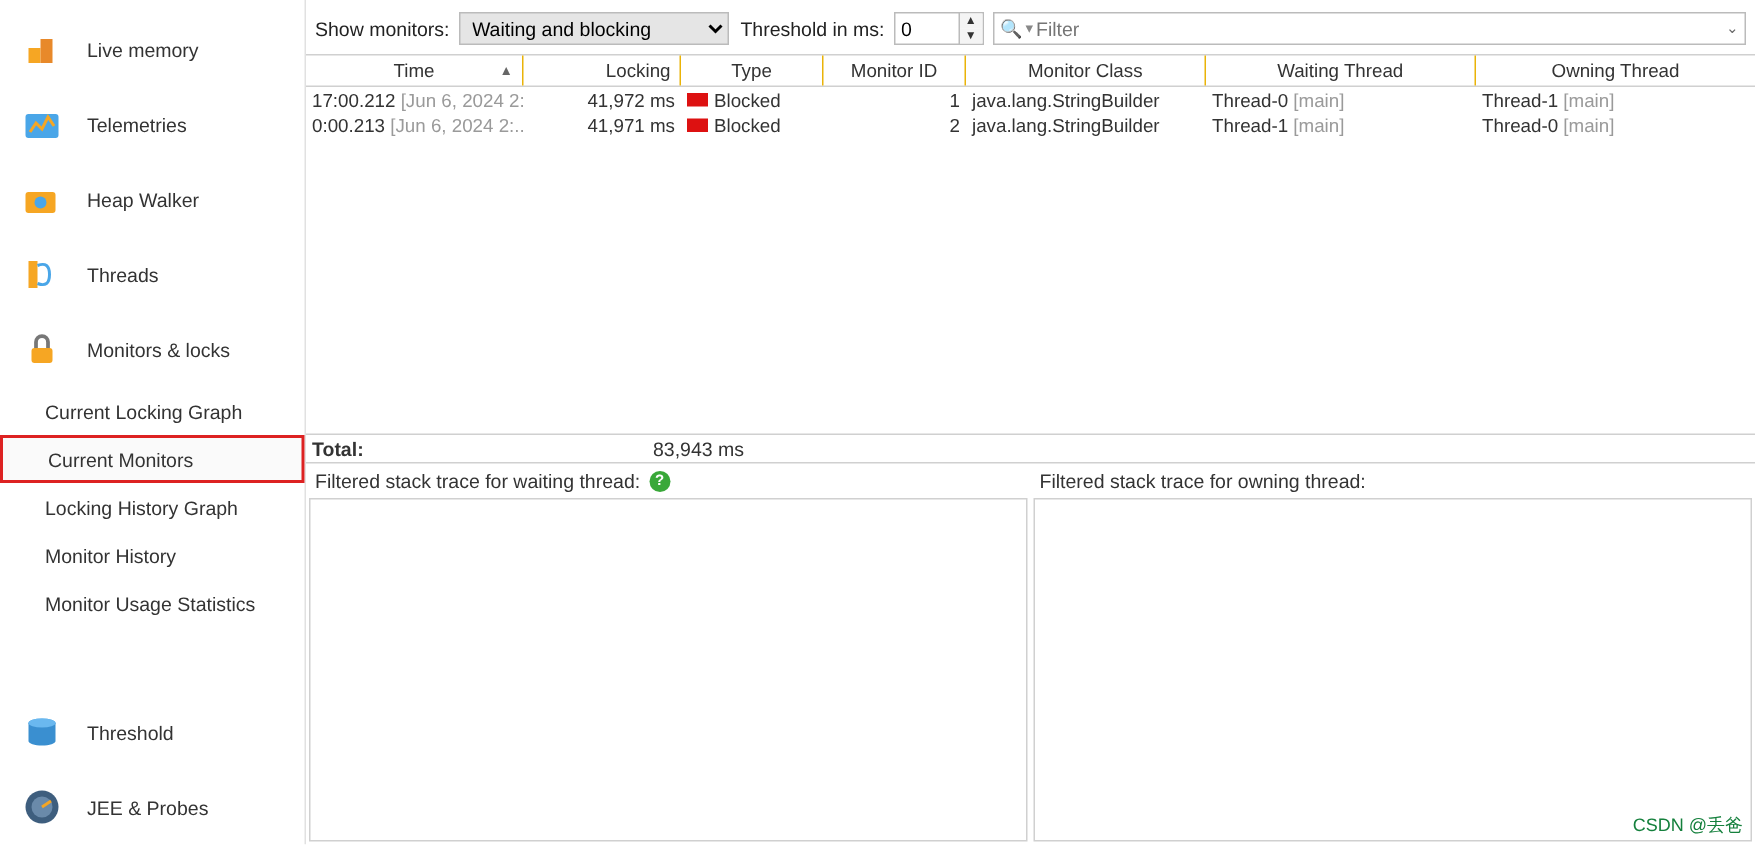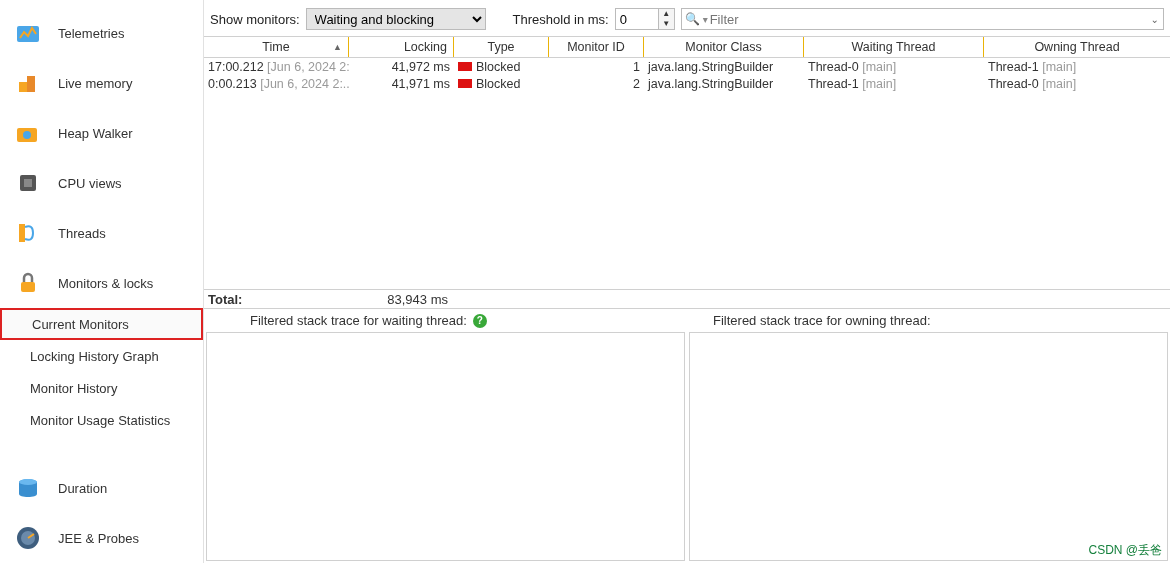--- a/index.html
+++ b/index.html
@@ -35,92 +35,86 @@
   .th .sort { position:absolute; right:6px; font-size:9px; color:#666; }
   .c-time{width:145px;} .c-dur{width:105px; text-align:right; justify-content:flex-end; padding-right:6px;} .c-type{width:95px;} .c-mid{width:95px;} .c-mclass{width:160px;} .c-wt{width:180px;} .c-ot{flex:1; border-right:none;}
 
   .tbl-body { flex:1; overflow:auto; }
   .row { display:flex; height:17px; align-items:center; font-size:12.5px; }
   .td { overflow:hidden; white-space:nowrap; padding:0 4px; }
   .td.time{width:145px;} .td.dur{width:105px; text-align:right;} .td.type{width:95px; display:flex; align-items:center; gap:4px;} .td.mid{width:95px; text-align:right;} .td.mclass{width:160px;} .td.wt{width:180px;} .td.ot{flex:1;}
   .grey{color:#9a9a9a;}
   .red-dot{display:inline-block;width:14px;height:9px;background:#d11;}
 
-  .total-row { display:flex; border-top:1px solid #d0d0d0; border-bottom:1px solid #d0d0d0; height:20px; align-items:center; font-size:13px; }
+  .total-row { display:flex; border-top:1px solid #d0d0d0; border-bottom:1px solid #d0d0d0; height:20px; align-items:center; font-size:13px;gap:48px; }
   .total-row .tr-lbl{width:145px; padding-left:4px; font-weight:bold;} .total-row .tr-dur{width:105px; text-align:right; padding-right:6px;}
 
-  .stack-heads { display:flex;margin-left:40px; }
+  .stack-heads { display:flex; }
   .sh { flex:1; padding:4px 6px; display:flex; align-items:center; gap:6px; font-size:13px; }
   .stack-boxes { display:flex; flex:1; }
   .sbx { flex:1; border:1px solid #d0d0d0; margin:0 2px 2px 2px; }
   .help-ic { width:14px; height:14px; border-radius:50%; background:#39a839; color:#fff; font-size:10px; font-weight:bold; display:flex; align-items:center; justify-content:center; }
 
   .watermark { position:absolute; right:8px; bottom:4px; color:#15803d; font-size:12px; pointer-events:none; }
 </style>
 </head>
 <body>
 
 <div class="root">
 
   <div class="sidebar">
     <div class="sb-item">
       <span class="icon">
           <svg width="26" height="26">
+            <rect x="4" y="12" width="8" height="10" fill="#f6a623"></rect>
+            <rect x="12" y="6" width="8" height="16" fill="#e8892a"></rect>
+          </svg>
+        </span>
+      <span class="lbl">Live memory</span>
+    </div>
+    <div class="sb-item">
+      <span class="icon">
+          <svg width="26" height="26">
             <rect x="2" y="6" width="22" height="16" rx="2" fill="#4aa6e8"></rect>
             <polyline points="5,18 9,12 13,16 17,8 21,14" fill="none" stroke="#f6a623" stroke-width="2"></polyline>
           </svg>
         </span>
       <span class="lbl">Telemetries</span>
     </div>
     <div class="sb-item">
       <span class="icon">
           <svg width="26" height="26">
-            <rect x="4" y="12" width="8" height="10" fill="#f6a623"></rect>
-            <rect x="12" y="6" width="8" height="16" fill="#e8892a"></rect>
-          </svg>
-        </span>
-      <span class="lbl">Live memory</span>
-    </div>
-    <div class="sb-item">
-      <span class="icon">
-          <svg width="26" height="26">
             <rect x="2" y="8" width="20" height="14" rx="2" fill="#f6a623"></rect>
             <circle cx="12" cy="15" r="4" fill="#4aa6e8"></circle>
           </svg>
         </span>
       <span class="lbl">Heap Walker</span>
     </div>
     <div class="sb-item">
       <span class="icon">
           <svg width="26" height="26">
-            <rect x="5" y="5" width="16" height="16" rx="2" fill="#555"></rect>
-            <rect x="9" y="9" width="8" height="8" fill="#888"></rect>
-          </svg>
-        </span>
-      <span class="lbl">CPU views</span>
-    </div>
-    <div class="sb-item">
-      <span class="icon">
-          <svg width="26" height="26">
             <rect x="4" y="4" width="6" height="18" fill="#f6a623"></rect>
             <path d="M10 7 Q18 4 18 13 Q18 22 10 19" fill="none" stroke="#4aa6e8" stroke-width="2"></path>
           </svg>
         </span>
       <span class="lbl">Threads</span>
     </div>
     <div class="sb-item">
       <span class="icon">
           <svg width="26" height="26">
             <rect x="6" y="12" width="14" height="10" rx="2" fill="#f6a623"></rect>
             <path d="M9 12 V8 a4 4 0 0 1 8 0 V12" fill="none" stroke="#777" stroke-width="2.5"></path>
           </svg>
         </span>
       <span class="lbl">Monitors &amp; locks</span>
     </div>
 
+    <div class="sb-sub">
+        <span>Current Locking Graph</span>
+      </div>
     <div class="sb-sub active">
         <span>Current Monitors</span>
       </div>
     <div class="sb-sub">
         <span>Locking History Graph</span>
       </div>
     <div class="sb-sub">
         <span>Monitor History</span>
       </div>
     <div class="sb-sub">
@@ -130,39 +124,39 @@
     <div style="flex:1"></div>
 
     <div class="sb-item">
       <span class="icon">
           <svg width="26" height="26">
             <ellipse cx="13" cy="7" rx="9" ry="3" fill="#4aa6e8"></ellipse>
             <path d="M4 7v12c0 1.7 4 3 9 3s9-1.3 9-3V7" fill="#3a8fd0"></path>
             <ellipse cx="13" cy="7" rx="9" ry="3" fill="#6ab8ef"></ellipse>
           </svg>
         </span>
-      <span class="lbl">Duration</span>
+      <span class="lbl">Threshold</span>
     </div>
     <div class="sb-item">
       <span class="icon">
           <svg width="26" height="26">
             <circle cx="13" cy="13" r="11" fill="#3e5e7e"></circle>
             <circle cx="13" cy="13" r="7" fill="#6a8aaa"></circle>
             <path d="M13 13 L19 9" stroke="#f6a623" stroke-width="2"></path>
           </svg>
         </span>
       <span class="lbl">JEE &amp; Probes</span>
     </div>
   </div>
 
   <div class="main">
     <div class="toolbar">
       <label>Show monitors:</label>
       <select class="combo"><option>Waiting and blocking</option></select>
-      <label style="margin-left:21px;">Threshold in ms:</label>
+      <label style="margin-left:2px;">Threshold in ms:</label>
       <div class="spin-wrap">
         <input class="spin" value="0" style="">
         <div class="spin-btns">
             <span>▲</span>
             <span>▼</span>
           </div>
       </div>
       <div class="filter-wrap">
         <span class="mag">🔍</span>
           <span class="chev">▾</span>

